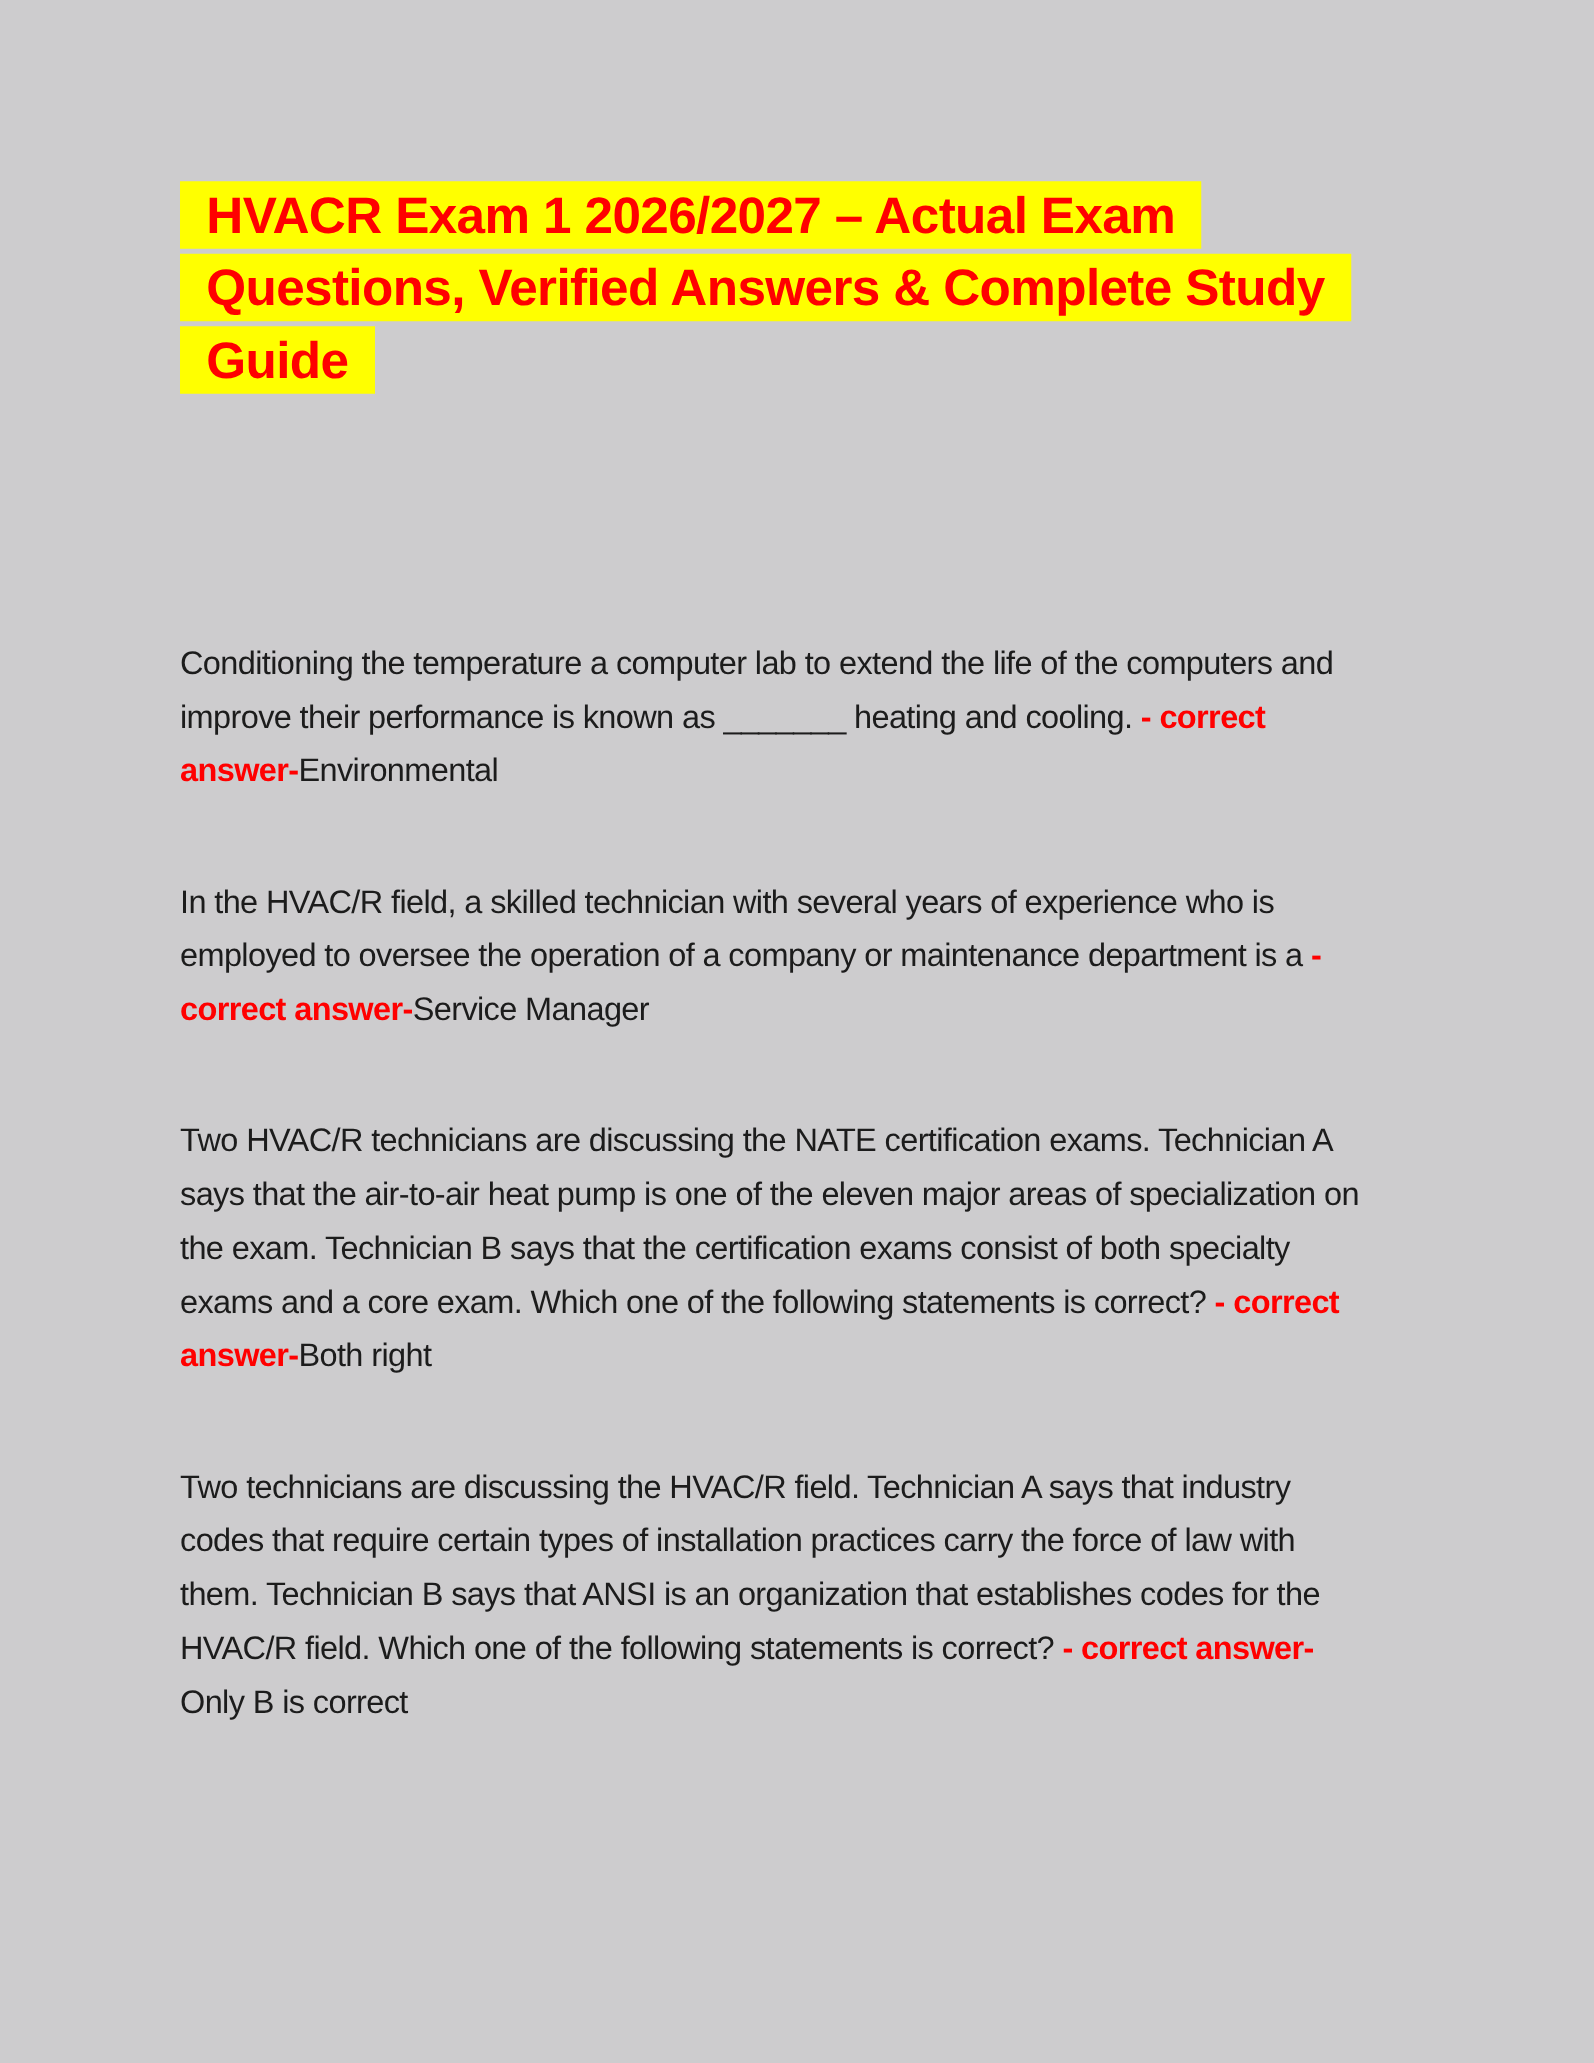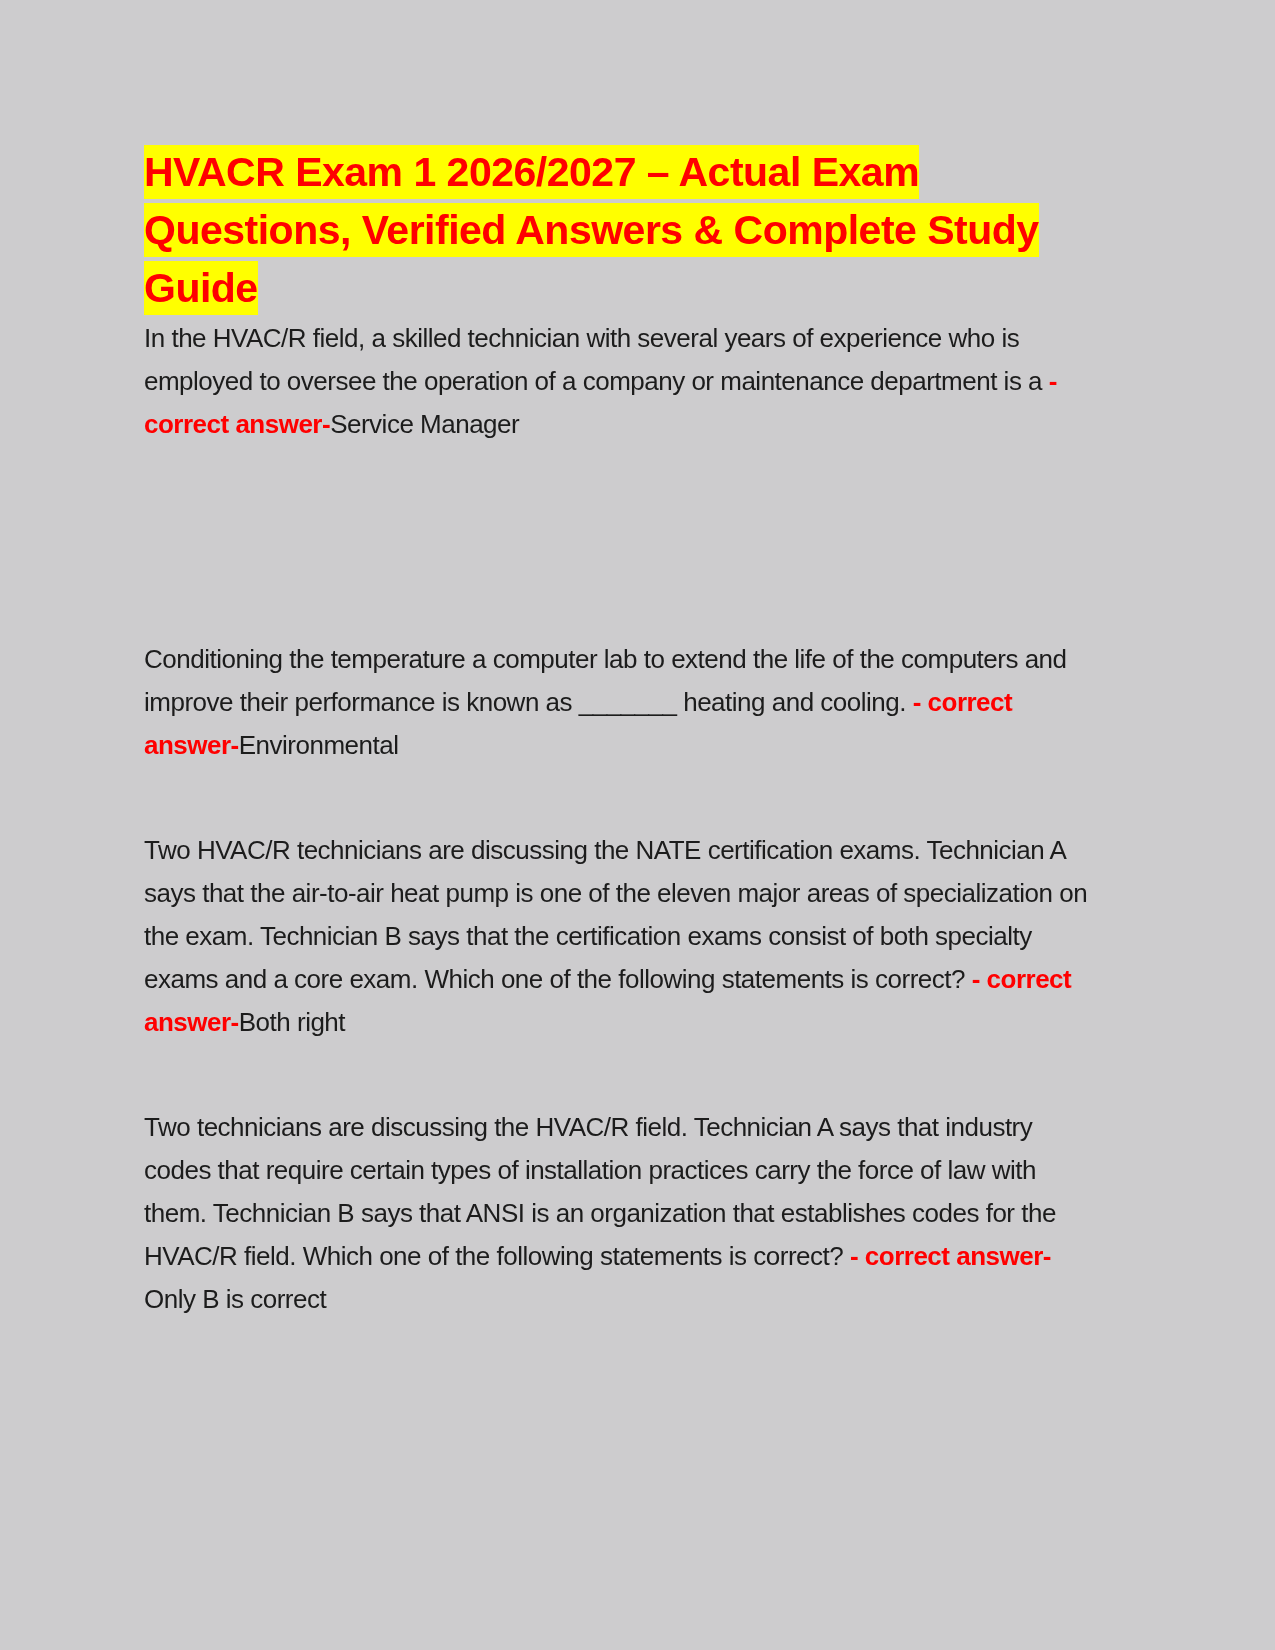--- a/index.html
+++ b/index.html
@@ -28,21 +28,21 @@
   .doc-title {
     margin: 0;
     font-size: 41px;
     font-weight: bold;
     line-height: 58px;
     letter-spacing: -0.5px;
     color: #ff0000;
   }
   .doc-title .hl {
     background: #ffff00;
-    padding: 4px 0;
+    padding: 4px 21px;
     -webkit-box-decoration-break: clone;
     box-decoration-break: clone;
   }
   .qa {
     margin: 0 0 62px 0;
     font-size: 26px;
     line-height: 43px;
     letter-spacing: -0.5px;
     color: #1c1c1c;
   }
@@ -55,22 +55,22 @@
   }
 </style>
 </head>
 <body>
 
 <div class="page">
   <div class="content">
 
     <h1 class="doc-title"><span class="hl">HVACR Exam 1 2026/2027 – Actual Exam Questions, Verified Answers &amp; Complete Study Guide</span></h1>
 
+    <p class="qa first"><span>Conditioning the temperature a computer lab to extend the life of the computers and improve their performance is known as _______ heating and cooling. </span><span class="marker">- correct answer-</span><span>Environmental</span></p>
+
     <p class="qa"><span>In the HVAC/R field, a skilled technician with several years of experience who is employed to oversee the operation of a company or maintenance department is a </span><span class="marker">- correct answer-</span><span>Service Manager</span></p>
-
-    <p class="qa first"><span>Conditioning the temperature a computer lab to extend the life of the computers and improve their performance is known as _______ heating and cooling. </span><span class="marker">- correct answer-</span><span>Environmental</span></p>
 
     <p class="qa"><span>Two HVAC/R technicians are discussing the NATE certification exams. Technician A says that the air-to-air heat pump is one of the eleven major areas of specialization on the exam. Technician B says that the certification exams consist of both specialty exams and a core exam. Which one of the following statements is correct? </span><span class="marker">- correct answer-</span><span>Both right</span></p>
 
     <p class="qa"><span>Two technicians are discussing the HVAC/R field. Technician A says that industry codes that require certain types of installation practices carry the force of law with them. Technician B says that ANSI is an organization that establishes codes for the HVAC/R field. Which one of the following statements is correct? </span><span class="marker">- correct answer-</span><span>Only B is correct</span></p>
 
   </div>
 </div>
 
 </body></html>

